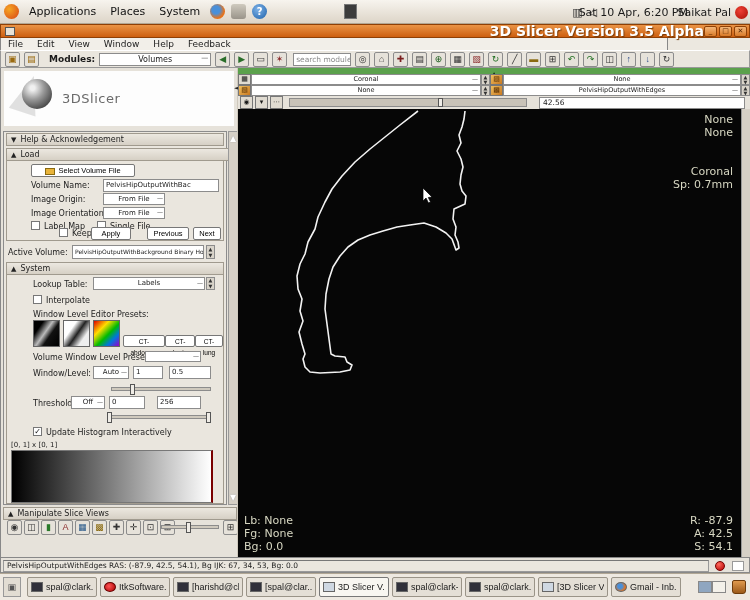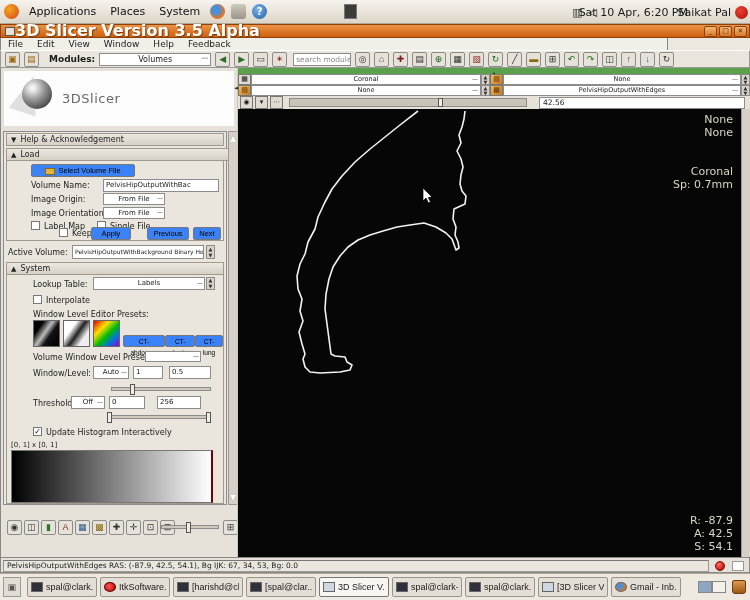--- a/index.html
+++ b/index.html
@@ -20,21 +20,21 @@
   #tray { position:absolute; right:150px; top:0; height:24px; display:flex; align-items:center; }
   .tray-ico { font-size:11px; margin:0 3px; color:#333; }
   #clock { position:absolute; right:62px; top:0; height:24px; display:flex; align-items:center; font-size:11px; }
   #user-box { position:absolute; right:2px; top:0; height:24px; display:flex; align-items:center; font-size:11px; }
   #power-ico { width:13px; height:13px; border-radius:50%; background:radial-gradient(circle at 40% 35%, #ef4135, #a81005); margin-left:4px; }
 
   
   #titlebar { position:absolute; left:0; top:24px; width:750px; height:14px;
     background:linear-gradient(#ea9446,#cd5f10); border:1px solid #8f4006; display:flex; align-items:center; }
   #title-ico { width:10px; height:9px; background:#e8e2d6; border:1px solid #555; margin-left:4px; }
-  #win-title { flex:1; text-align:left; color:#fff; font-weight:bold; font-size:16px;
+  #win-title { flex:1; text-align:right; color:#fff; font-weight:bold; font-size:14px;
     text-shadow:1px 1px 1px #7a3a05; line-height:12px; }
   .win-btn { width:13px; height:11px; margin-right:2px; background:linear-gradient(#f4b678,#d97a28);
     border:1px solid #8f4006; border-radius:2px; color:#5a2a05; font-size:7px; line-height:9px; text-align:center; }
 
   
   #menubar { position:absolute; left:0; top:38px; width:668px; height:12px; background:#f2efe9;
     border-left:1px solid #888; border-right:1px solid #888; display:flex; align-items:center; }
   .menu-item { font-size:9px; margin:0 7px; color:#222; }
 
   
@@ -76,21 +76,21 @@
   .flabel { position:absolute; font-size:8px; color:#222; }
   .ffield { position:absolute; background:#fff; border:1px solid #8c8c8c; font-size:7px;
     padding-left:2px; line-height:11px; white-space:nowrap; overflow:hidden; }
   .fcombo { position:absolute; background:#fff; border:1px solid #8c8c8c; font-size:7px;
     line-height:10px; text-align:center; }
   .fcombo::after { content:"—"; position:absolute; right:1px; top:-1px; font-size:6px; color:#444; }
   .spin { position:absolute; width:9px; background:#d9d4ca; border:1px solid #8c8c8c;
     font-size:5px; line-height:5px; text-align:center; color:#333; }
   .cb { position:absolute; width:9px; height:9px; background:#fff; border:1px solid #777;
     font-size:8px; line-height:8px; text-align:center; color:#111; }
-  .pbtn { position:absolute; height:13px; background:#3b82f6; border:1px solid #777; border-radius:2px;
+  .pbtn { position:absolute; height:13px; background:#ffffff; border:1px solid #777; border-radius:2px;
     font-size:7.5px; text-align:center; line-height:11px; }
   .thumb { position:absolute; width:27px; height:27px; border:1px solid #666; }
   .slider-track { position:absolute; height:4px; background:#cfc9bd; border:1px solid #8c8c8c; }
   .slider-handle { position:absolute; top:-4px; width:5px; height:11px; background:#efece6; border:1px solid #555; }
   #histogram { position:absolute; background:linear-gradient(90deg,#000,#fff);
     border:1px solid #777; border-right:2px solid #7a0000; }
 
   #slice-icons-row { position:absolute; left:4px; top:452px; display:flex; align-items:center; }
   #slice-icons-row .tbtn { margin-left:2px; }
   #sv-slider { position:absolute; left:160px; top:457px; width:58px; }
@@ -306,20 +306,23 @@
       <span class="flabel" style="left:4px; top:178px; font-size:7px">[0, 1] x [0, 1]</span>
       <div id="histogram" style="left:4px; top:187px; width:202px; height:53px"></div>
     </div>
   </div>
 
   <div id="panel-scrollbar">
     <span class="scroll-arrow" style="top:2px">▲</span>
     <span class="scroll-arrow" style="bottom:2px">▼</span>
   </div>
 
+  <div class="sec-header" style="top:439px; width:234px">
+    <span class="tri">▲</span><span>Manipulate Slice Views</span>
+  </div>
   <div id="slice-icons-row">
 
   <button class="tbtn"><span>◉</span></button>
       <button class="tbtn"><span>◫</span></button>
       <button class="tbtn" style="color: rgb(42, 122, 42);"><span>▮</span></button>
       <button class="tbtn" style="color: rgb(138, 42, 42);"><span>A</span></button>
       <button class="tbtn" style="color: rgb(42, 90, 138);"><span>▦</span></button>
       <button class="tbtn" style="color: rgb(138, 106, 16);"><span>▩</span></button>
       <button class="tbtn"><span>✚</span></button>
       <button class="tbtn"><span>✛</span></button>
@@ -381,20 +384,26 @@
 
     <div class="ovl ovl-r" style="right:8px; top:4px">
 
         <div>None</div>
         <div>None</div>
       </div>
     <div class="ovl ovl-r" style="right:8px; top:56px">
       <div>Coronal</div>
       <div>Sp: 0.7mm</div>
     </div>
+    <div class="ovl" style="left:6px; top:405px">
+
+    <div>Lb: None</div>
+        <div>Fg: None</div>
+        <div>Bg: 0.0</div>
+      </div>
     <div class="ovl ovl-r" style="right:8px; top:405px">
 
     <div>R: -87.9</div>
         <div>A: 42.5</div>
         <div>S: 54.1</div>
       </div>
   </div>
   <div id="right-gutter"></div>
 </div>
 

